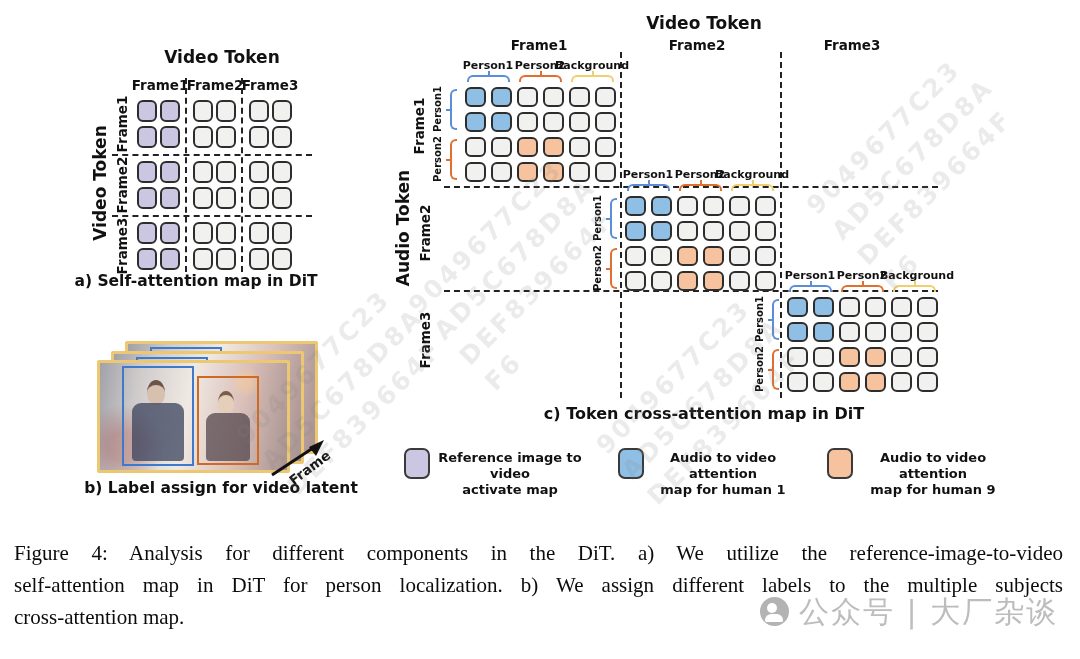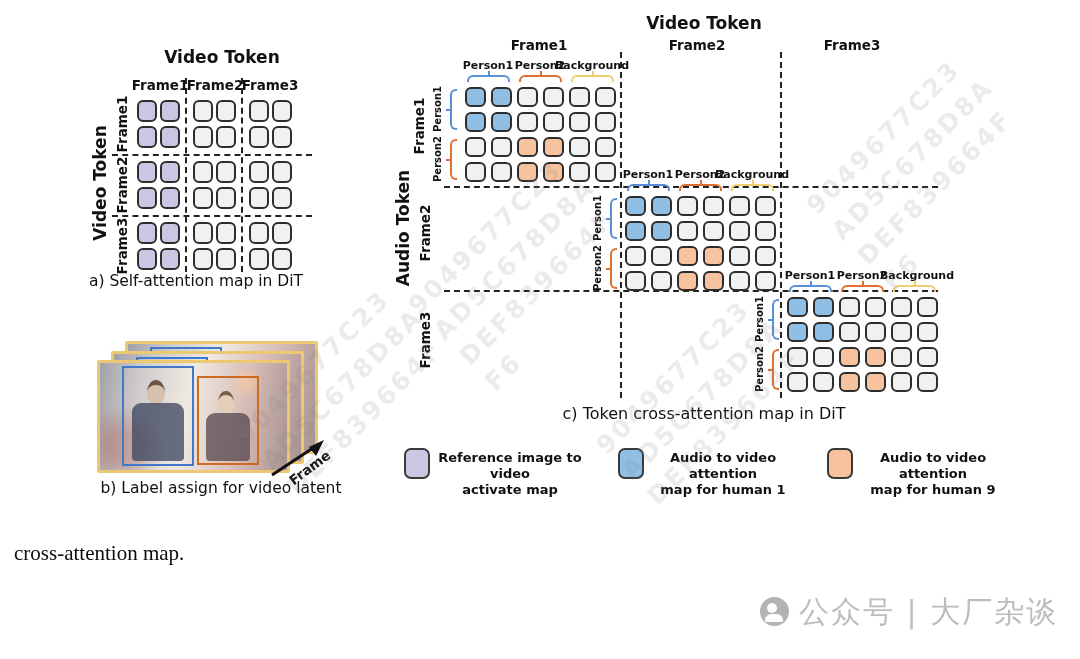--- a/index.html
+++ b/index.html
@@ -5,21 +5,21 @@
   html,body{margin:0;padding:0;background:#fff;}
   .page{position:relative;width:1080px;height:659px;background:#fff;overflow:hidden;
         font-family:"DejaVu Sans",sans-serif;color:#111;}
   .t{position:absolute;white-space:nowrap;line-height:1;}
   .cc{transform:translate(-50%,-50%);}
   .vv{transform:translate(-50%,-50%) rotate(-90deg);}
   .big{font-size:17px;font-weight:700;}
   .med{font-size:13.5px;font-weight:600;}
   .small{font-size:11px;font-weight:600;}
   .tiny{font-size:10px;font-weight:600;}
-  .cap{font-size:15.5px;font-weight:400;}
+  .cap{font-size:15.5px;font-weight:700;}
   .dx{position:absolute;border-top:2px dashed #222;}
   .dy{position:absolute;border-left:2px dashed #222;}
   .grid{position:absolute;left:0;top:0;}
   .cell{position:absolute;box-sizing:border-box;border:2.5px solid #2d2d2d;border-radius:6px;background:#f1f1ef;}
   .cell-p{background:#cbc7e3;}
   .cell-b{background:#90bfe5;}
   .cell-o{background:#f6c39e;}
   .cell-e{background:#f1f1ef;}
   .block{position:absolute;}
   .hbrace{position:absolute;height:7px;box-sizing:border-box;border:2px solid;border-bottom:none;border-radius:6px 6px 0 0;}
@@ -297,20 +297,22 @@
     <div class="legend-text" style="left:853px;top:450px;width:160px">
       <div>Audio to video attention</div>
       <div>map for human 9</div>
     </div>
   </div>
 
   <div class="brand-logo" style="left:760px;top:597px"></div>
   <div class="brand" style="left:799px;top:592px">公众号 | 大厂杂谈</div>
 
   <div class="caption" style="z-index:2">
+    <div class="jline">Figure 4: Analysis for different components in the DiT. a) We utilize the reference-image-to-video</div>
+    <div class="jline">self-attention map in DiT for person localization. b) We assign different labels to the multiple subjects</div>
     <div>cross-attention map.</div>
   </div>
 
   <div class="wm" style="left:818px;top:100px">
     <div>9049677C23</div>
     <div>AD5C678D8A</div>
     <div>DEF839664F</div>
     <div>F6</div>
   </div>
   <div class="wm" style="left:420px;top:200px">

